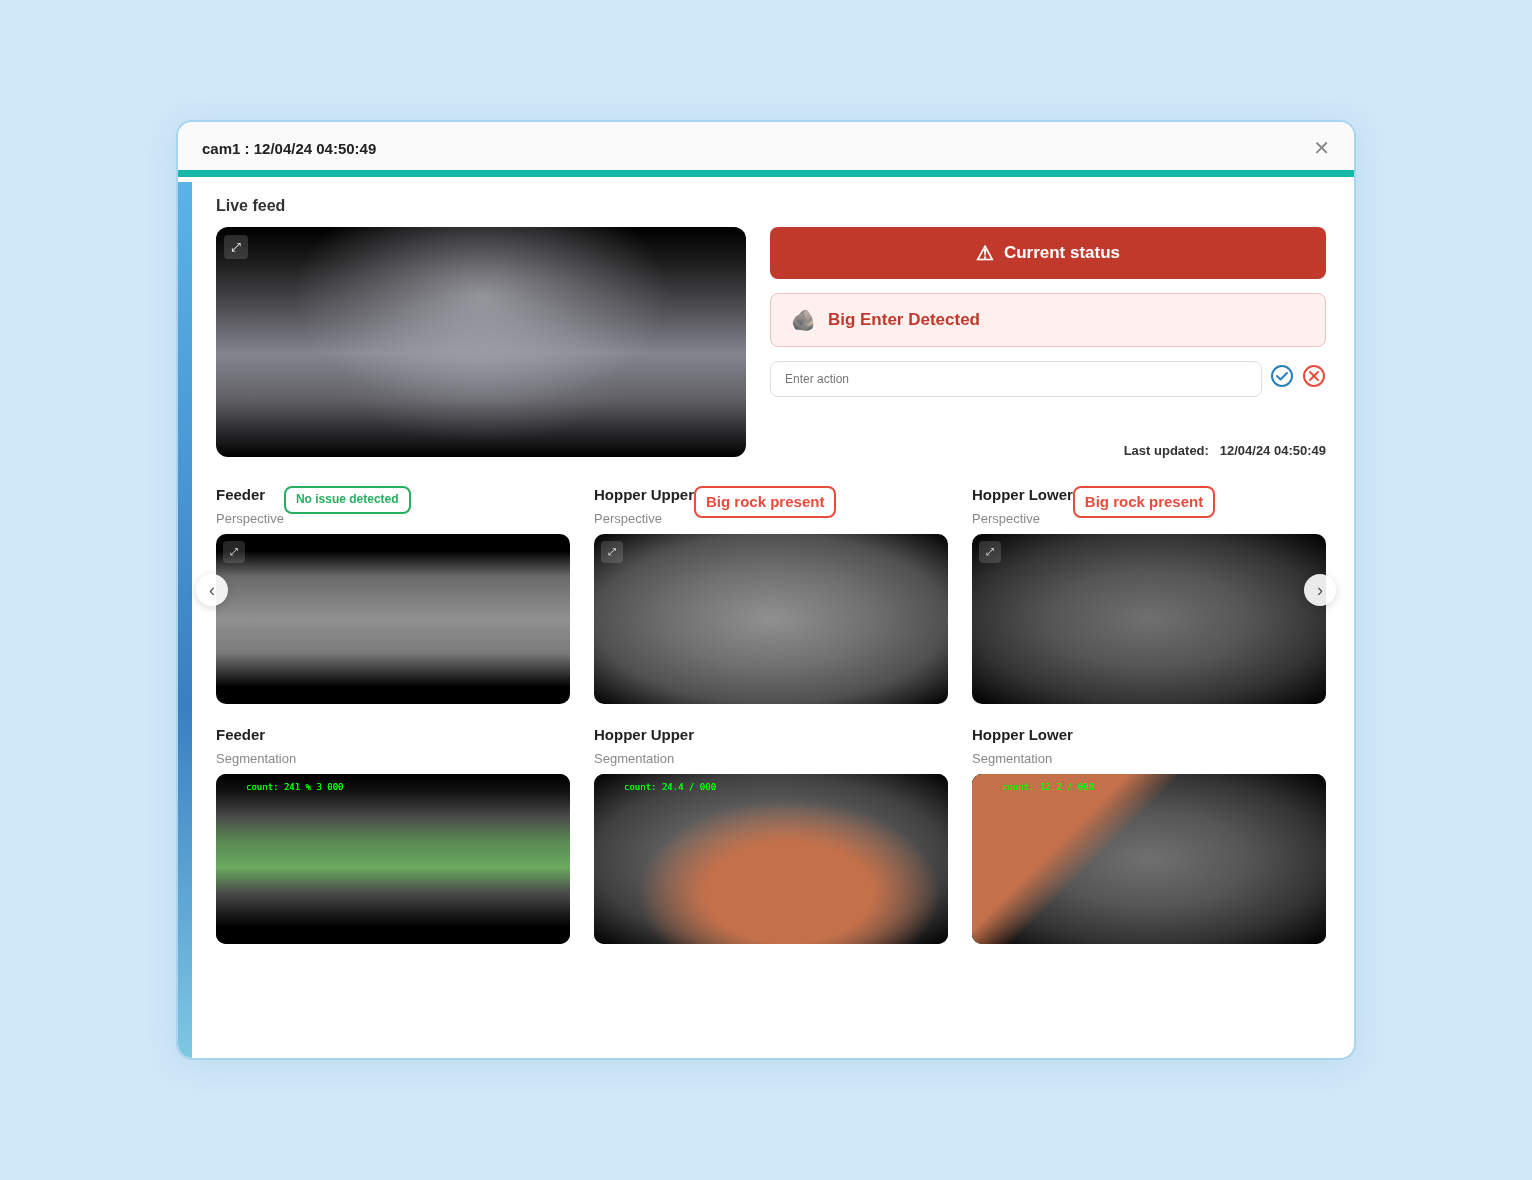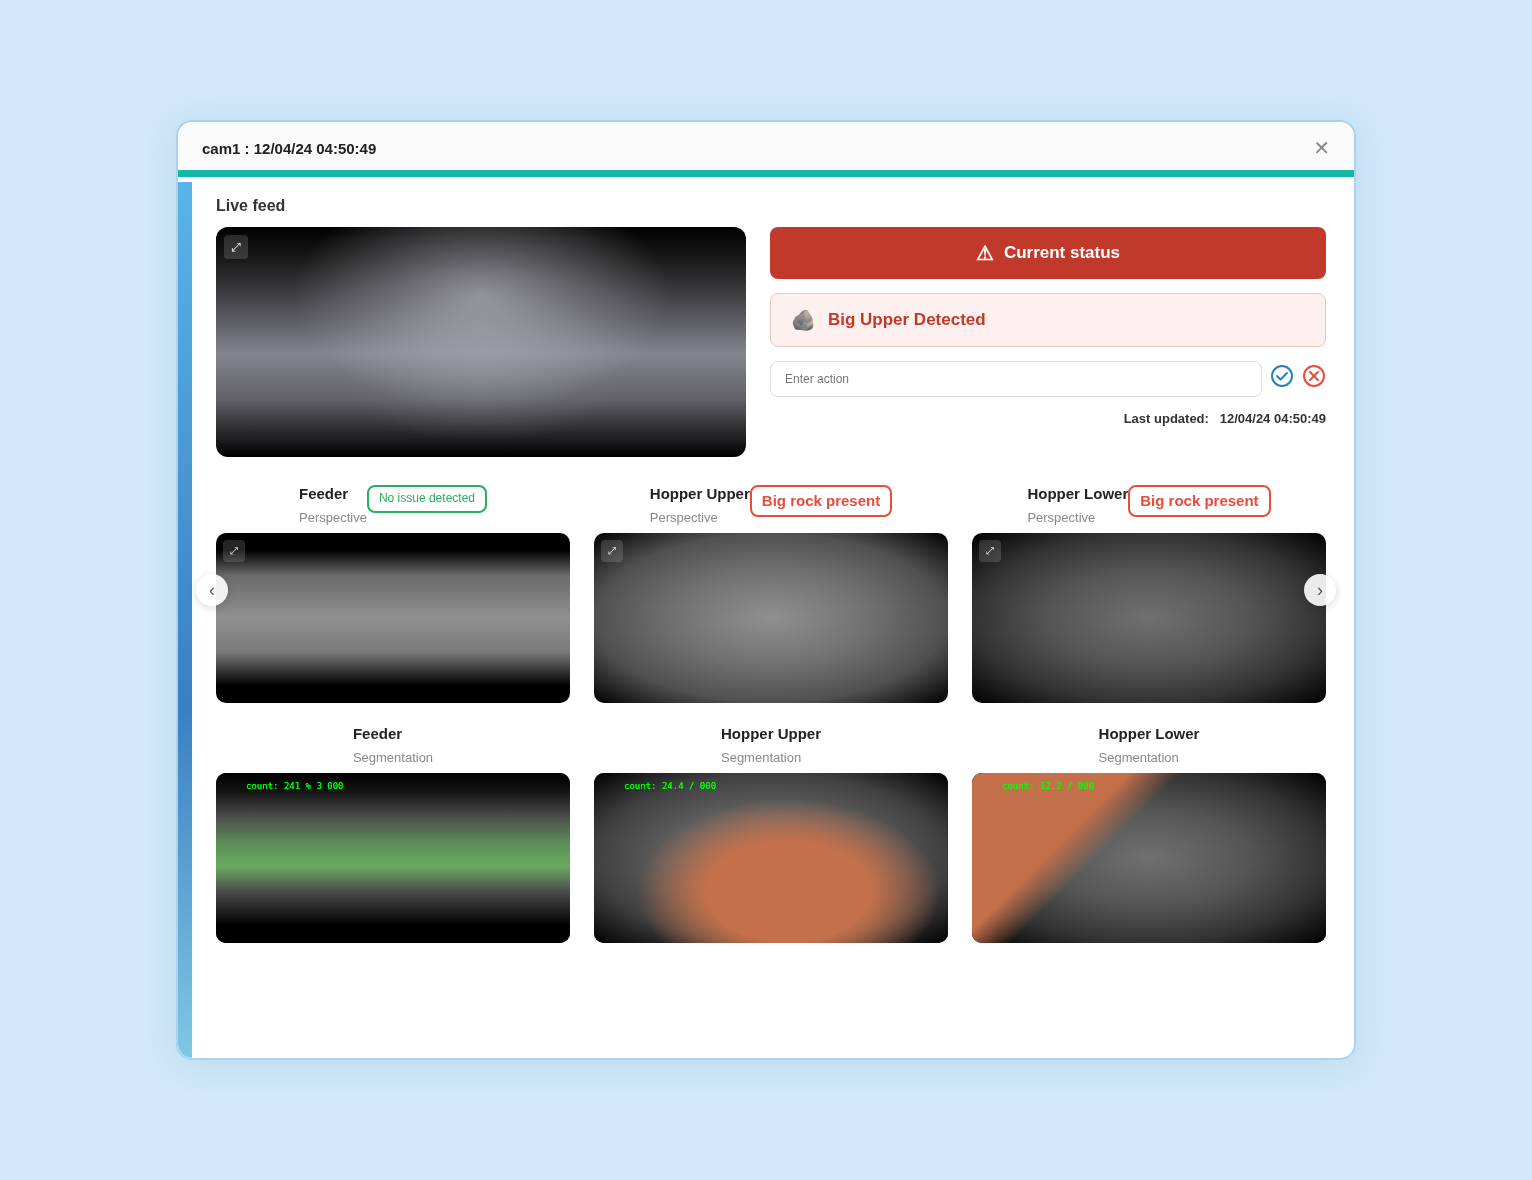--- a/index.html
+++ b/index.html
@@ -131,51 +131,52 @@
       font-size: 12px;
       color: #999;
       outline: none;
     }
     .action-confirm { color: #2980b9; font-size: 22px; cursor: pointer; background: none; border: none; }
     .action-cancel { color: #e74c3c; font-size: 22px; cursor: pointer; background: none; border: none; }
     .last-updated {
       text-align: right;
       font-size: 13px;
       color: #555;
+      margin-top: 32px;
     }
     .last-updated span { font-weight: 600; color: #333; }
     .cameras-grid {
       display: grid;
       grid-template-columns: repeat(3, 1fr);
       gap: 24px;
     }
     .cam-section {}
     .cam-header {
       display: flex;
       align-items: flex-start;
-      justify-content: center;
+      justify-content: flex-start;
       margin-bottom: 8px;
     }
     .cam-title {
       font-size: 15px;
       font-weight: 700;
       color: #222;
     }
     .cam-subtitle {
       font-size: 13px;
       color: #888;
       margin-top: 8px;
     }
     .badge-green {
       border: 2px solid #27ae60;
       color: #27ae60;
       border-radius: 8px;
       padding: 4px 10px;
       font-size: 12px;
-      font-weight: 400;
+      font-weight: 700;
       text-align: center;
       line-height: 1.3;
       white-space: nowrap;
     }
     .badge-red {
       border: 2px solid #e74c3c;
       color: #e74c3c;
       border-radius: 8px;
       padding: 4px 10px;
       font-size: 15px;
@@ -320,21 +321,21 @@
 
       <div class="right-panel">
 
         <div class="status-bar">
           <span class="warning-icon">⚠</span>
           <span>Current status</span>
         </div>
 
         <div class="alert-box">
           <span class="rock-icon">🪨</span>
-          <span>Big Upper Detected</span>
+          <span>Big Enter Detected</span>
         </div>
 
         <div class="action-row">
           <input class="action-input" type="text" placeholder="Enter action" style="">
           <button class="action-confirm">
             <svg width="24" height="24" viewBox="0 0 24 24" fill="none">
               <circle cx="12" cy="12" r="10" stroke="#2980b9" stroke-width="2"></circle>
               <polyline points="7,12 10.5,15.5 17,9" stroke="#2980b9" stroke-width="2" fill="none" stroke-linecap="round" stroke-linejoin="round"></polyline>
             </svg>
           </button>

